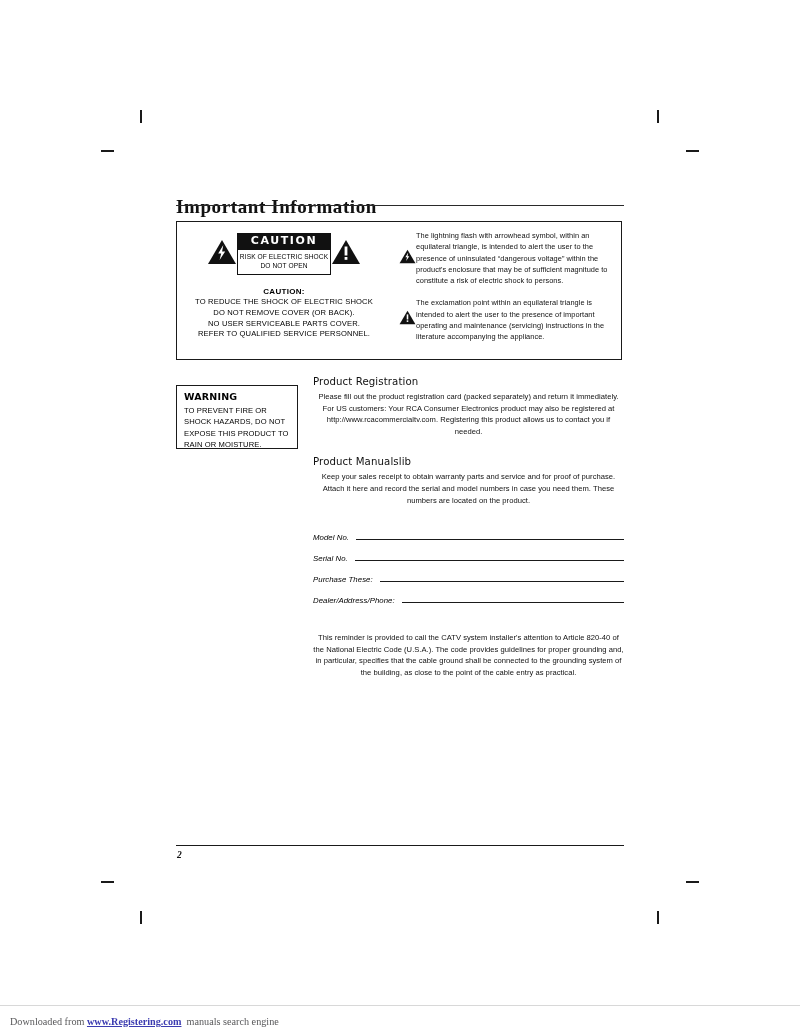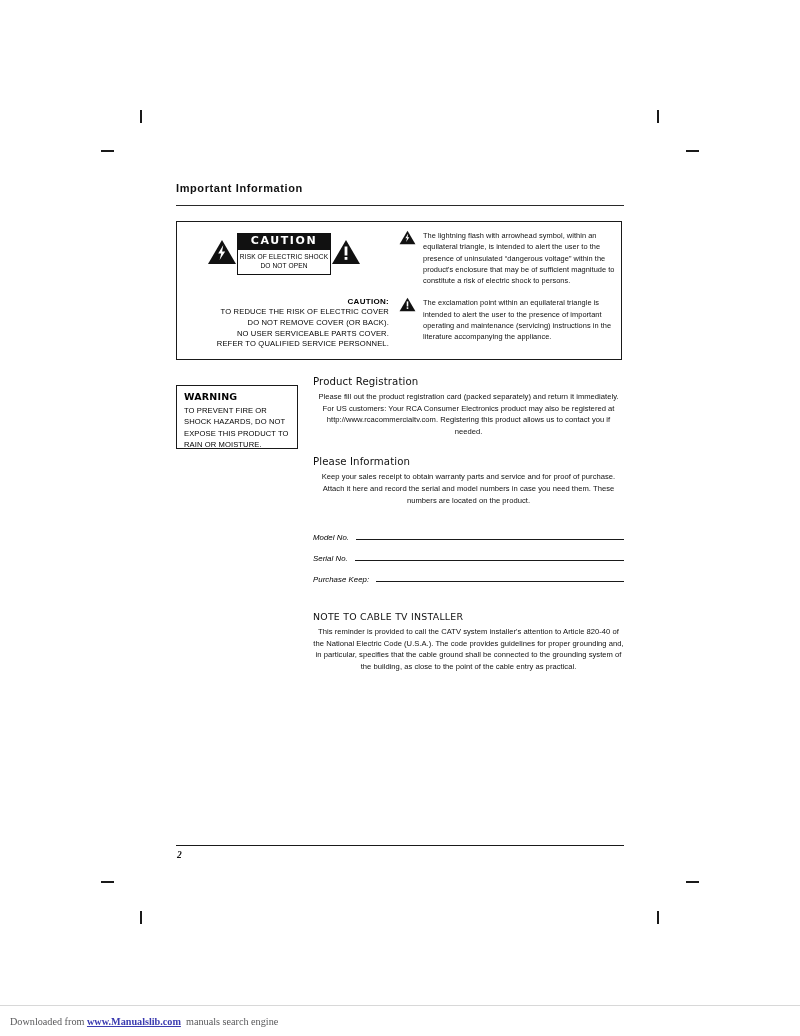--- a/index.html
+++ b/index.html
@@ -27,24 +27,24 @@
     position: absolute;
     width: 13px;
     height: 2px;
     background: #1a1a1a;
   }
 
   
   #page-title {
     position: absolute;
     left: 176px;
-    top: 182px;
-    font-family: Liberation Sans, sans-serif;
-    font-weight: bold;
-    font-size: 11px;
+    top: 196px;
+    font-family: Liberation Serif, serif;
+    font-weight: bold;
+    font-size: 19px;
     letter-spacing: 0.6px;
     color: #111;
   }
   #title-rule {
     position: absolute;
     left: 176px;
     top: 205px;
     width: 448px;
     height: 1px;
     background: #2a2a2a;
@@ -93,43 +93,42 @@
   .caution-plate-sub {
     font-family: "Liberation Sans", sans-serif;
     font-size: 6.6px;
     text-align: center;
     line-height: 1.45;
     padding: 2px 1px 3px 1px;
     letter-spacing: 0.1px;
   }
 
   .caution-body {
-    text-align: right;
+    text-align: center;
     font-size: 7.6px;
     line-height: 1.42;
     letter-spacing: 0.15px;
-    margin-top: 21px;
+    margin-top: 11px;
   }
   .caution-body .cap {
     font-weight: bold;
     font-size: 8px;
     letter-spacing: 0.3px;
   }
 
   
   .caution-right {
     position: absolute;
     left: 222px;
     top: 8px;
     width: 216px;
   }
   .note-block {
     display: flex;
-    align-items: flex-start;
-    gap: 7px;
+    align-items: center;
     margin-bottom: 9px;
   }
   .note-text {
     font-size: 7.4px;
     line-height: 1.52;
     letter-spacing: 0.05px;
     color: #111;
     text-align: left;
   }
 
@@ -300,21 +299,21 @@
           <polygon points="15,1 29,25 1,25" fill="#111"></polygon>
           <rect x="13.6" y="7.5" width="2.8" height="9" fill="#fff"></rect>
           <rect x="13.6" y="18" width="2.8" height="2.8" fill="#fff"></rect>
         </svg>
       </span>
 
     </div>
 
     <div class="caution-body">
       <div class="cap">CAUTION:</div>
-      <div>TO REDUCE THE RISK OF ELECTRIC COVER</div>
+      <div>TO REDUCE THE SHOCK OF ELECTRIC SHOCK</div>
       <div>DO NOT REMOVE COVER (OR BACK).</div>
       <div>NO USER SERVICEABLE PARTS COVER.</div>
       <div>REFER TO QUALIFIED SERVICE PERSONNEL.</div>
     </div>
   </div>
 
   <div class="caution-right">
 
     <div class="note-block">
       <span class="tri">
@@ -348,45 +347,48 @@
 <div id="content-col">
 
   <div>
     <div class="sec-h">Product Registration</div>
     <p class="sec-p">Please fill out the product registration card (packed separately) and return it immediately. For US customers: Your RCA Consumer Electronics product may also be registered at http://www.rcacommercialtv.com. Registering this product allows us to contact you if needed.</p>
   </div>
 
   <div class="sec-gap"></div>
 
   <div>
-    <div class="sec-h">Please Information</div>
+    <div class="sec-h">Product Manualslib</div>
     <p class="sec-p">Keep your sales receipt to obtain warranty parts and service and for proof of purchase. Attach it here and record the serial and model numbers in case you need them. These numbers are located on the product.</p>
   </div>
 
   <div id="form-fields">
     <div class="field-row">
       <span class="field-label">Model No.</span>
       <span class="field-line"></span>
     </div>
     <div class="field-row">
       <span class="field-label">Serial No.</span>
       <span class="field-line"></span>
     </div>
     <div class="field-row">
-      <span class="field-label">Purchase Keep:</span>
+      <span class="field-label">Purchase These:</span>
       <span class="field-line"></span>
     </div>
+    <div class="field-row">
+      <span class="field-label">Dealer/Address/Phone:</span>
+      <span class="field-line"></span>
+    </div>
   </div>
 
   <div class="sec-gap-lg"></div>
 
   <div>
-    <div class="sec-h small-caps">NOTE TO CABLE TV INSTALLER</div>
     <p class="sec-p">This reminder is provided to call the CATV system installer's attention to Article 820-40 of the National Electric Code (U.S.A.). The code provides guidelines for proper grounding and, in particular, specifies that the cable ground shall be connected to the grounding system of the building, as close to the point of the cable entry as practical.</p>
   </div>
 
 </div>
 
 <div id="footer-rule"></div>
 <div id="page-number">2</div>
 
 <div id="dl-strip"></div>
-<div id="dl-text"><span>Downloaded from </span><a id="dl-link" href="#">www.Manualslib.com</a><span>  manuals search engine</span></div>
+<div id="dl-text"><span>Downloaded from </span><a id="dl-link" href="#">www.Registering.com</a><span>  manuals search engine</span></div>
 
 </body></html>

